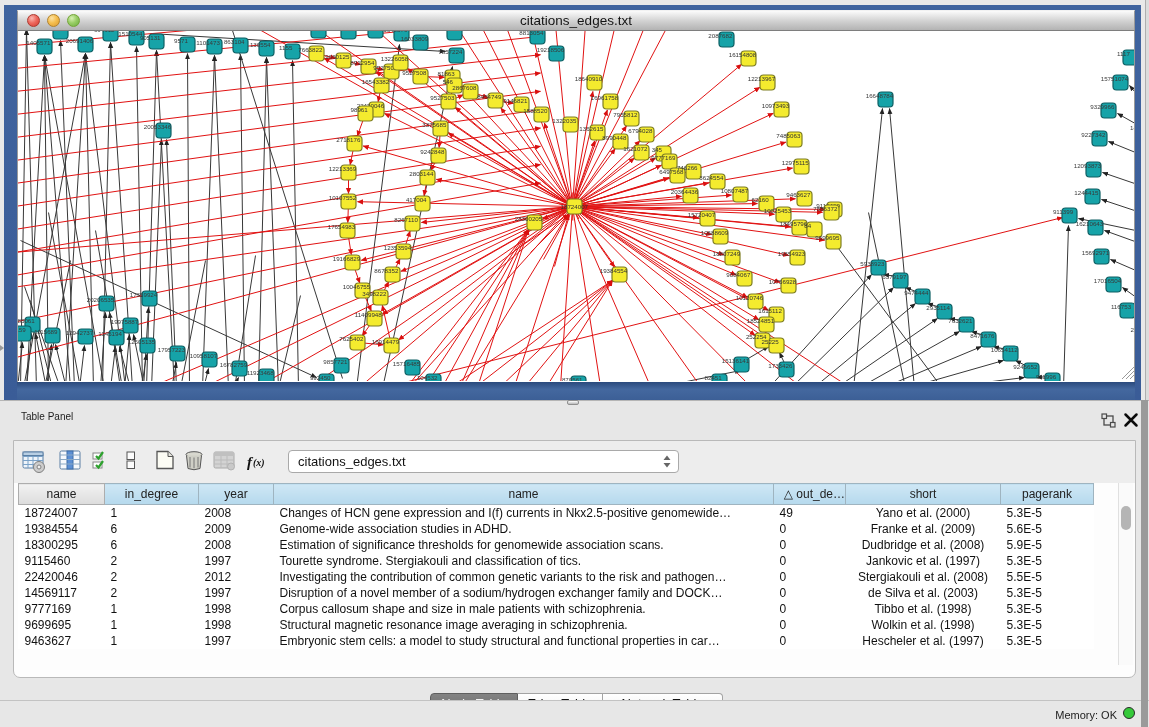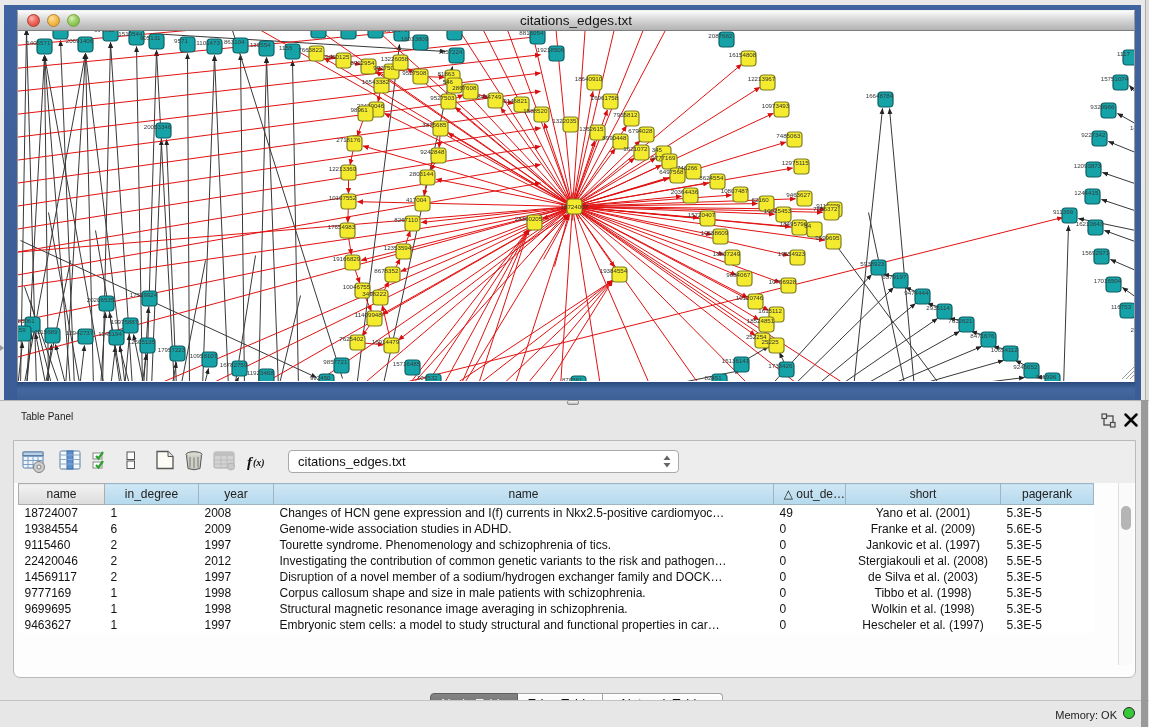--- a/index.html
+++ b/index.html
@@ -708,39 +708,48 @@
             <th>year</th>
             <th>name</th>
         <th style="text-align:right;padding-left:4px">△ out_de…</th>
             <th>short</th>
             <th>pagerank</th>
       </tr>
       <tr>
             <td>18724007</td>
             <td>1</td>
             <td>2008</td>
-            <td>Changes of HCN gene expression and I(f) currents in Nkx2.5-positive cardiomyoc…</td>
+            <td>Changes of HCN gene expression and I(f) currents in Nkx2.5-positive genomewide…</td>
             <td>49</td>
-            <td class="c">Yano et al. (2001)</td>
+            <td class="c">Yano et al. (2000)</td>
             <td>5.3E-5</td>
           </tr>
       <tr>
             <td>19384554</td>
             <td>6</td>
             <td>2009</td>
             <td>Genome-wide association studies in ADHD.</td>
             <td>0</td>
             <td class="c">Franke et al. (2009)</td>
             <td>5.6E-5</td>
           </tr>
       <tr>
+            <td>18300295</td>
+            <td>6</td>
+            <td>2008</td>
+            <td>Estimation of significance thresholds for genomewide association scans.</td>
+            <td>0</td>
+            <td class="c">Dudbridge et al. (2008)</td>
+            <td>5.9E-5</td>
+          </tr>
+      <tr>
             <td>9115460</td>
             <td>2</td>
             <td>1997</td>
-            <td>Tourette syndrome. Phenomenology and schizophrenia of tics.</td>
+            <td>Tourette syndrome. Stergiakouli and classification of tics.</td>
             <td>0</td>
             <td class="c">Jankovic et al. (1997)</td>
             <td>5.3E-5</td>
           </tr>
       <tr>
             <td>22420046</td>
             <td>2</td>
             <td>2012</td>
             <td>Investigating the contribution of common genetic variants to the risk and pathogen…</td>
             <td>0</td>

